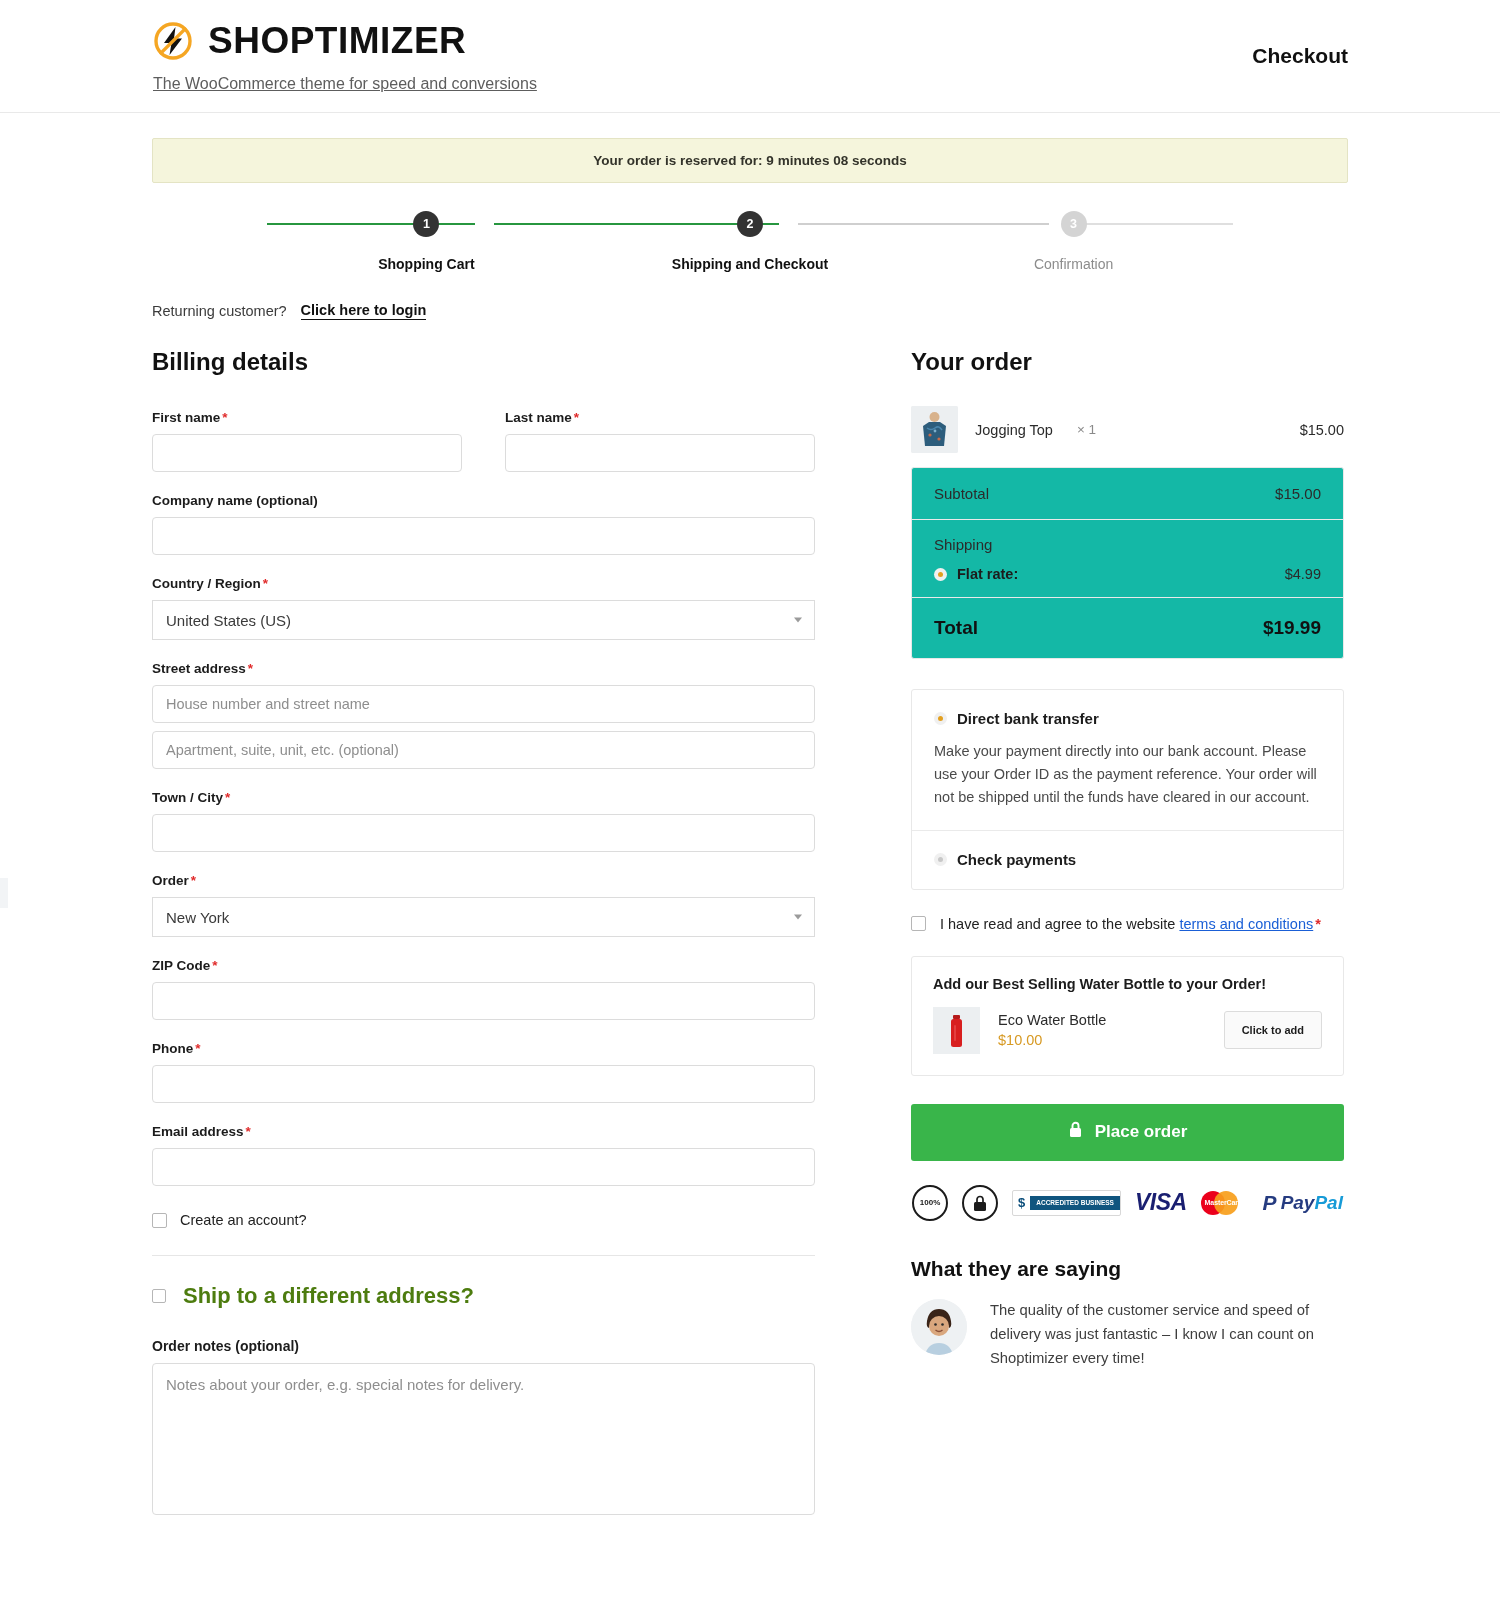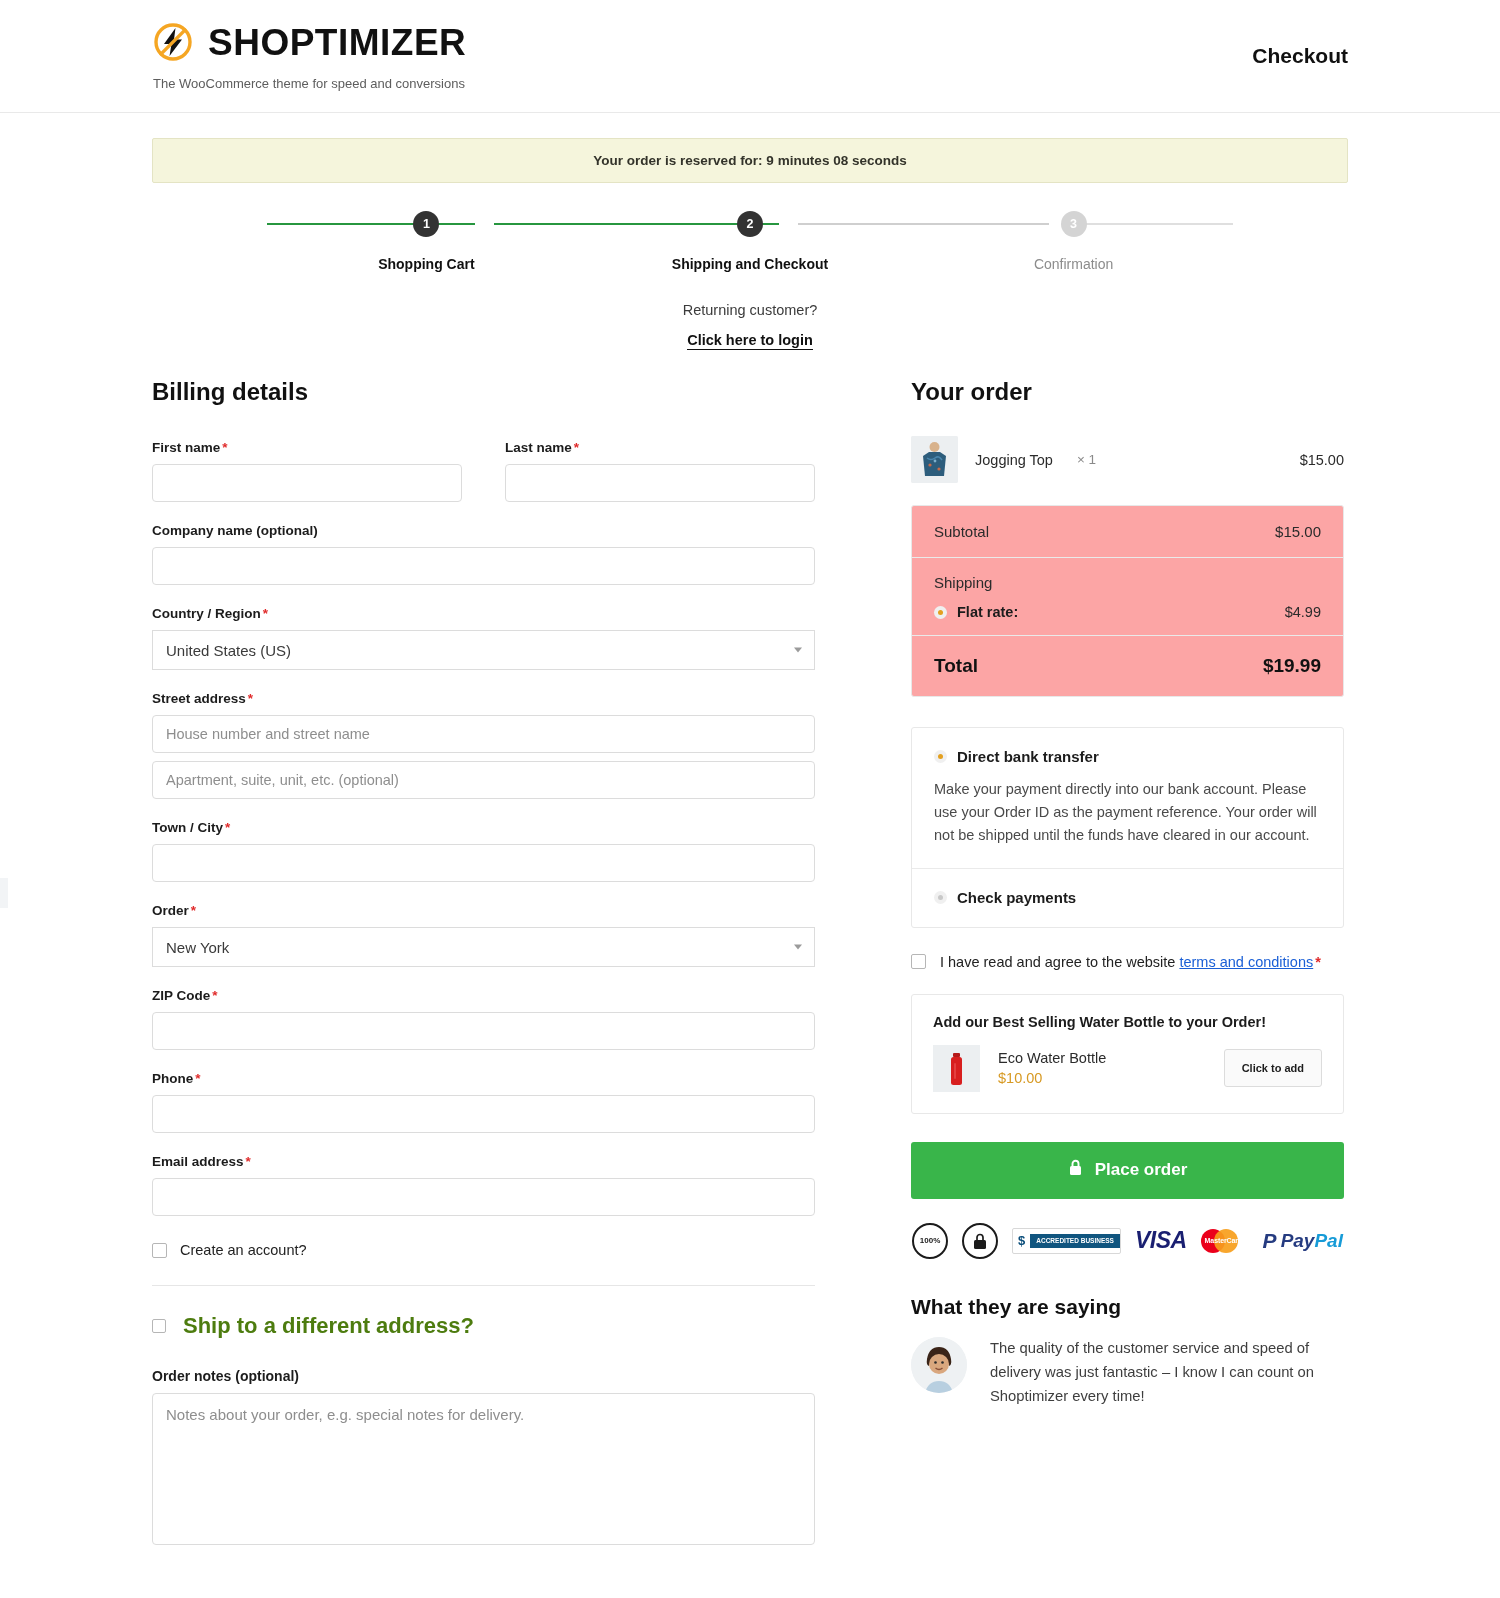--- a/index.html
+++ b/index.html
@@ -23,21 +23,21 @@
     position:relative;
   }
   .brand{ display:flex; flex-direction:column; justify-content:center; }
   .brand-row{ display:flex; align-items:center; gap:14px; }
   .bolt-logo{ width:42px; height:42px; position:relative; flex:0 0 auto; }
   .bolt-logo svg{ display:block; }
   .brand-name{
     font-size:37px; font-weight:bold; letter-spacing:0.5px;
     color:#111111; line-height:1;
   }
-  .brand-tag{ font-size:13px; color:#5d5d5d; margin-top:13px; margin-left:1px; }
+  .brand-tag{ font-size:16px; color:#5d5d5d; margin-top:13px; margin-left:1px;text-decoration:underline; }
   .header-title{
     margin-left:auto; font-size:21px; font-weight:bold; color:#111;
   }
 
   
   .wrap{ width:1500px; padding:0 152px; position:relative; }
 
   .reserve-banner{
     margin-top:25px;
     background:#f5f5dc; border:1px solid #e4e4c4;
@@ -72,21 +72,21 @@
     color:#fff; font-size:12.5px; font-weight:bold;
     background:#333333; position:relative; z-index:2;
   }
   .step-badge.inactive{ background:#d4d4d4; color:#ffffff; }
   .step-label{ margin-top:19px; font-size:14px; font-weight:bold; color:#111; }
   .step-label.inactive{ font-weight:normal; color:#8c8c8c; }
 
   
   .returning{
     margin-top:23px; display:flex; align-items:center; gap:14px;
-    font-size:14.5px; color:#3b3b3b;flex-direction:column;
+    font-size:14.5px; color:#3b3b3b;
   }
   .login-link{
     font-size:14.5px; font-weight:bold; color:#111;
     border-bottom:1.5px solid #111; cursor:pointer; padding-bottom:1px;
   }
 
   
   .cols{ display:flex; margin-top:28px; align-items:flex-start; }
   .col-left{ width:663px; flex:0 0 663px; }
   .col-right{ width:433px; flex:0 0 433px; margin-left:96px; }
@@ -148,22 +148,22 @@
   }
   .thumb{
     width:47px; height:47px; background:#eceff1; border-radius:2px;
     position:relative; overflow:hidden; flex:0 0 auto;
   }
   .item-name{ font-size:14.5px; color:#2b2b2b; }
   .item-qty{ font-size:13.5px; color:#8a8a8a; margin-left:7px; }
   .item-price{ margin-left:auto; font-size:14.5px; color:#2b2b2b; }
 
   .totals{
-    margin-top:22px; border:1px solid #e8e8e8; border-radius:3px;
-    background:#fca5a5; overflow:hidden;
+    margin-top:14px; border:1px solid #e8e8e8; border-radius:3px;
+    background:#14b8a6; overflow:hidden;
   }
   .tot-row{
     display:flex; align-items:center; padding:0 22px; height:52px;
     border-bottom:1px solid #eaeaea; font-size:15px; color:#2b2b2b;
   }
   .tot-row .amt{ margin-left:auto; }
   .ship-block{ padding:16px 22px 15px; border-bottom:1px solid #eaeaea; }
   .ship-title{ font-size:15px; color:#2b2b2b; }
   .ship-opt{ display:flex; align-items:center; margin-top:13px; font-size:14.5px; font-weight:bold; color:#1c1c1c; }
   .radio{

